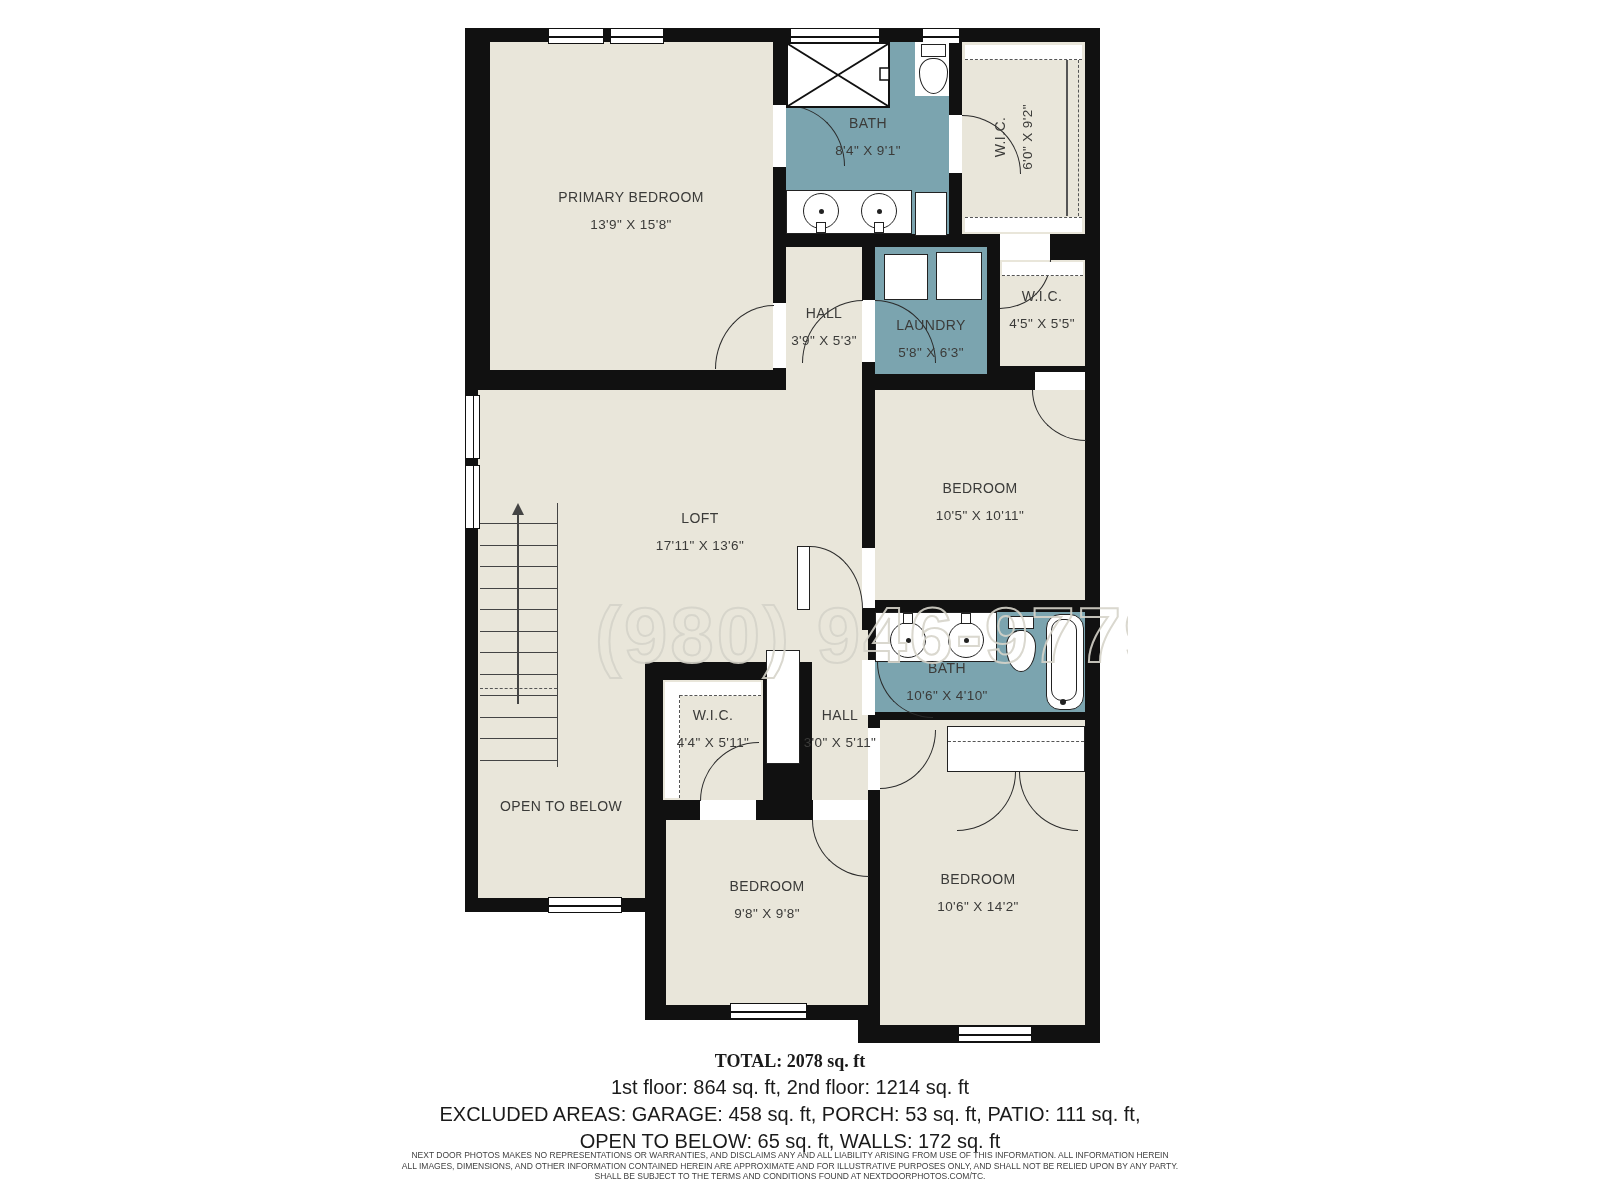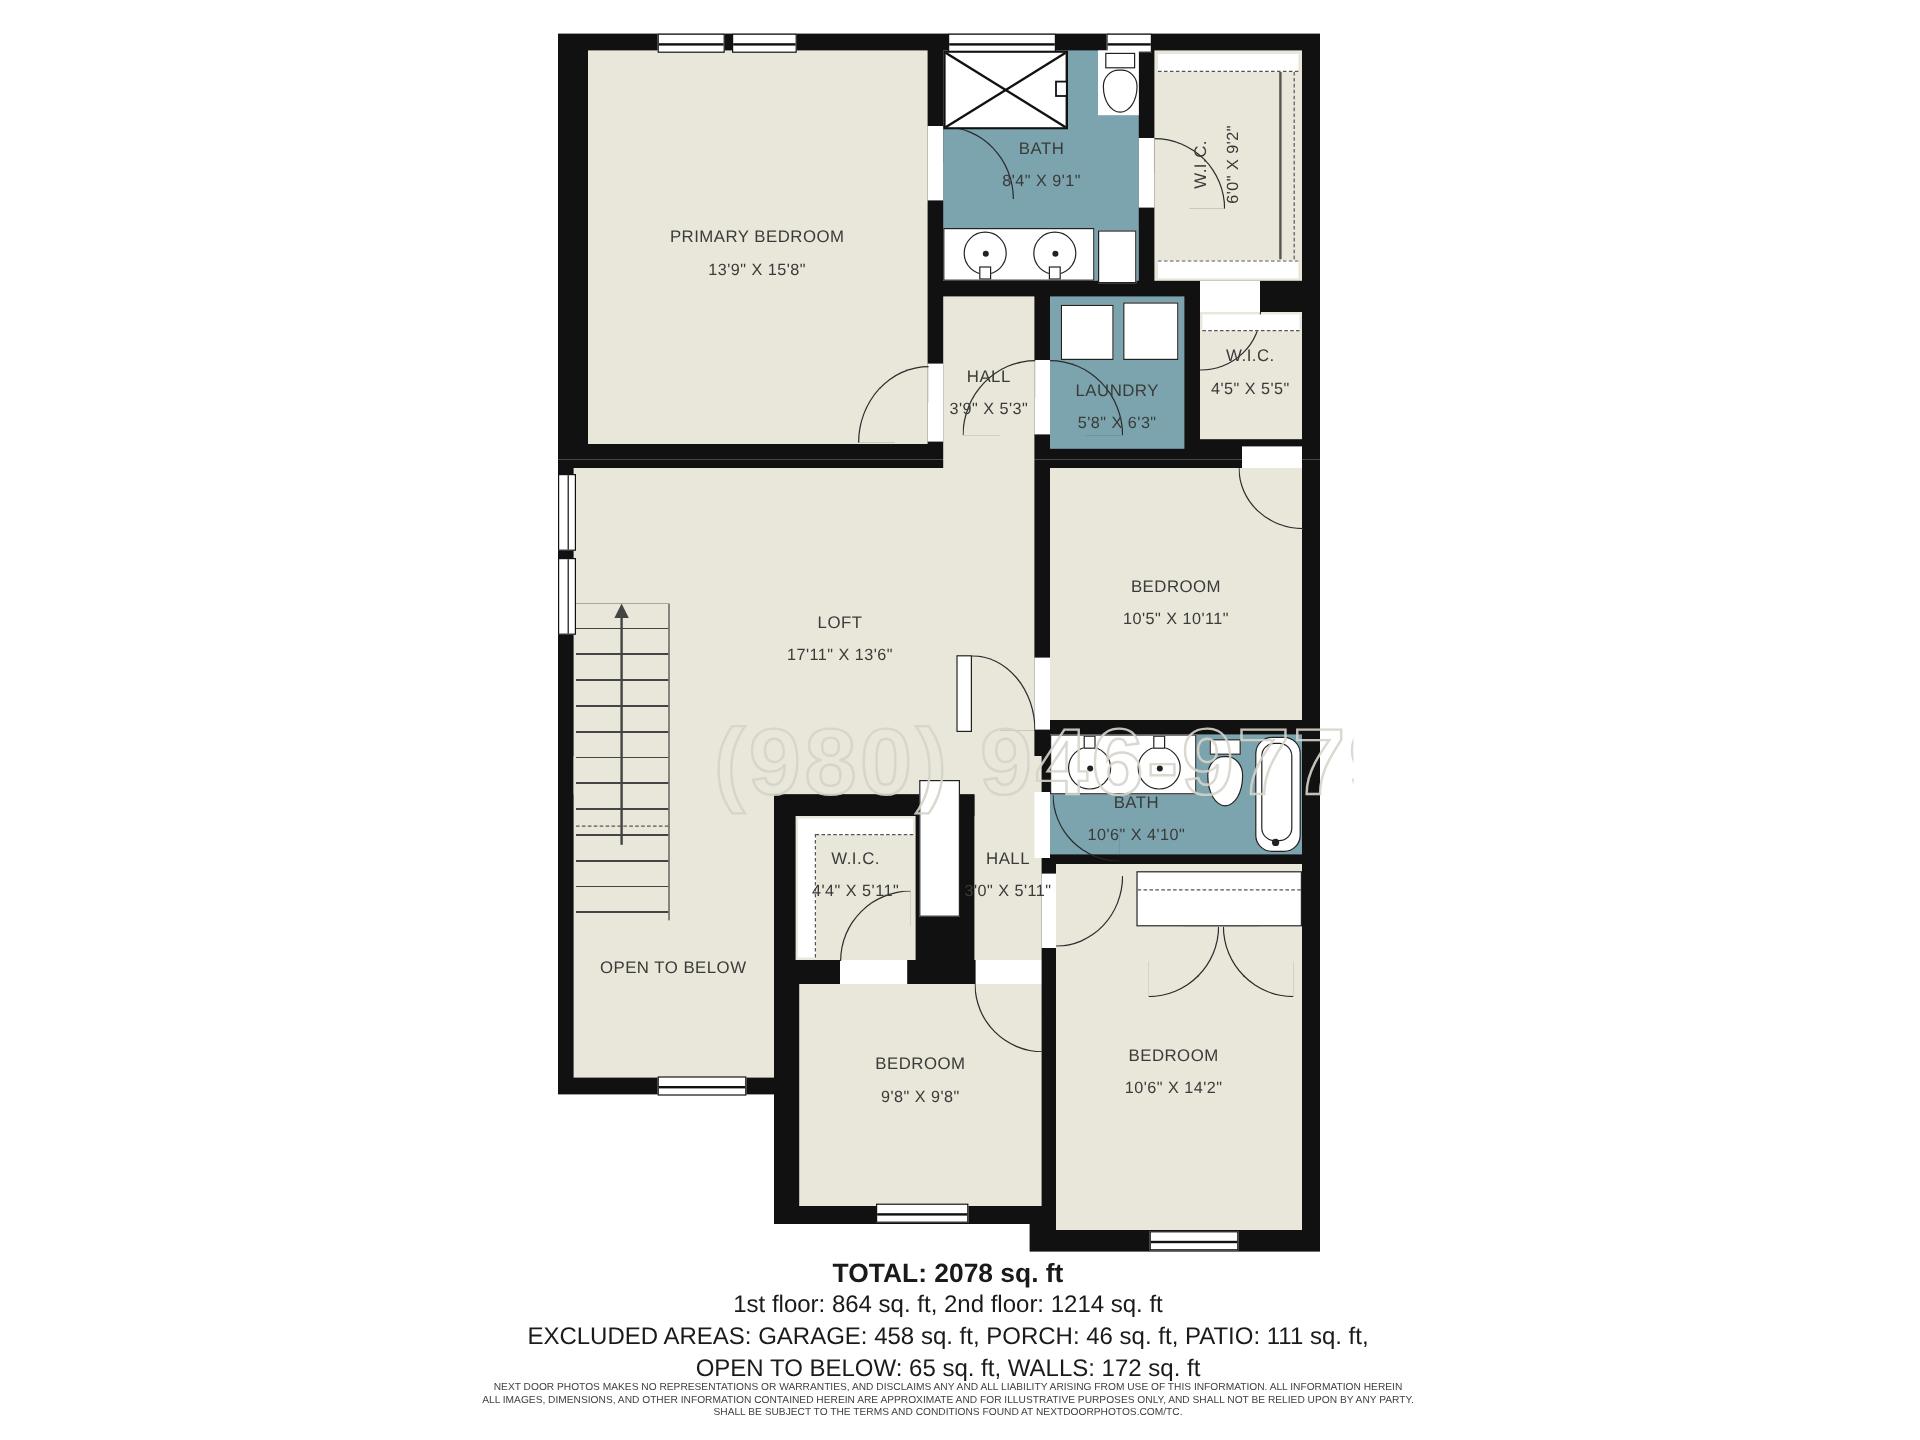--- a/index.html
+++ b/index.html
@@ -30,21 +30,21 @@
   .ttank{position:absolute;background:#fff;border:1.7px solid #222;}
   .shelf{position:absolute;background:#fff;}
   .dash-b{border-bottom:1.5px dashed #555;}
   .dash-t{border-top:1.5px dashed #555;}
   .dash-r{border-right:1.5px dashed #555;}
   .stairs{position:absolute;background:
      repeating-linear-gradient(180deg, rgba(0,0,0,0) 0px, rgba(0,0,0,0) 20px, #444 20px, #444 21.5px);
      border-right:1.5px solid #444;}
   .wm{position:absolute;font-weight:bold;color:transparent;-webkit-text-stroke:2px #d6d4ca;opacity:.9;white-space:nowrap;}
   .summary{position:absolute;left:240px;width:1100px;text-align:center;color:#1a1a1a;}
-  .summary .tot{font-size:22px;font-weight:bold;line-height:26px;}
+  .summary .tot{font-size:18px;font-weight:bold;line-height:26px;font-family:Liberation Serif, serif;}
   .summary .ln{font-size:20px;line-height:27px;}
   .fine{position:absolute;left:240px;width:1100px;text-align:center;color:#3f3f3f;font-size:8.5px;line-height:10.5px;}
 </style>
 </head>
 <body>
 
 <div id="canvas">
 
   <div class="wall" style="left:465px;top:28px;width:635px;height:355px;"></div>
   <div class="wall" style="left:465px;top:383px;width:635px;height:332px;"></div>
@@ -239,21 +239,21 @@
       <span class="dm">10'6" X 14'2"</span>
   </div>
 
   <div class="abs" style="left:440px;top:538px;width:688px;height:212px;overflow:hidden;">
     <div class="wm" style="left:155px;top:52px;font-size:78px;letter-spacing:3px;">(980) 946-9779</div>
   </div>
 
   <div class="summary" style="top:1048px;">
     <div class="tot">TOTAL: 2078 sq. ft</div>
     <div class="ln">1st floor: 864 sq. ft, 2nd floor: 1214 sq. ft</div>
-    <div class="ln">EXCLUDED AREAS: GARAGE: 458 sq. ft, PORCH: 46 sq. ft, PATIO: 111 sq. ft,</div>
+    <div class="ln">EXCLUDED AREAS: GARAGE: 458 sq. ft, PORCH: 53 sq. ft, PATIO: 111 sq. ft,</div>
     <div class="ln">OPEN TO BELOW: 65 sq. ft, WALLS: 172 sq. ft</div>
   </div>
 
   <div class="fine" style="top:1150px;">
     <div>NEXT DOOR PHOTOS MAKES NO REPRESENTATIONS OR WARRANTIES, AND DISCLAIMS ANY AND ALL LIABILITY ARISING FROM USE OF THIS INFORMATION. ALL INFORMATION HEREIN</div>
     <div>ALL IMAGES, DIMENSIONS, AND OTHER INFORMATION CONTAINED HEREIN ARE APPROXIMATE AND FOR ILLUSTRATIVE PURPOSES ONLY, AND SHALL NOT BE RELIED UPON BY ANY PARTY.</div>
     <div>SHALL BE SUBJECT TO THE TERMS AND CONDITIONS FOUND AT NEXTDOORPHOTOS.COM/TC.</div>
   </div>
 
 </div>

